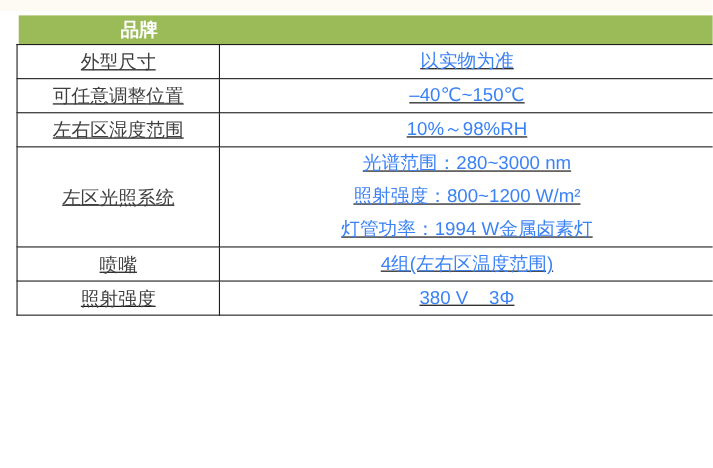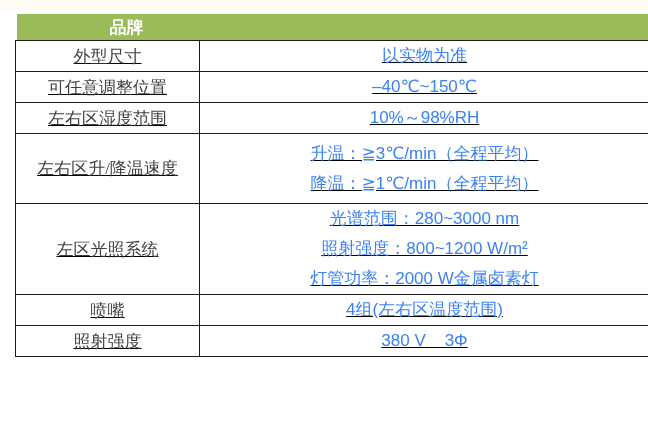--- a/index.html
+++ b/index.html
@@ -106,33 +106,26 @@
         <td class="value">
           <div class="vline">–40℃~150℃</div>
         </td>
       </tr>
       <tr class="h27">
         <td class="label">左右区湿度范围</td>
         <td class="value">
           <div class="vline">10%～98%RH</div>
         </td>
       </tr>
-      <tr class="h69">
-        <td class="label">左右区升/降温速度</td>
-        <td class="value">
-          <div class="vline">升温：≧3℃/min（全程平均）</div>
-          <div class="vline">降温：≧1℃/min（全程平均）</div>
-        </td>
-      </tr>
       <tr class="h90">
         <td class="label">左区光照系统</td>
         <td class="value">
           <div class="vline">光谱范围：280~3000 nm</div>
           <div class="vline">照射强度：800~1200 W/m²</div>
-          <div class="vline">灯管功率：2000 W金属卤素灯</div>
+          <div class="vline">灯管功率：1994 W金属卤素灯</div>
         </td>
       </tr>
       <tr class="h28">
         <td class="label">喷嘴</td>
         <td class="value">
           <div class="vline">4组(左右区温度范围)</div>
         </td>
       </tr>
       <tr class="h27">
         <td class="label">照射强度</td>

